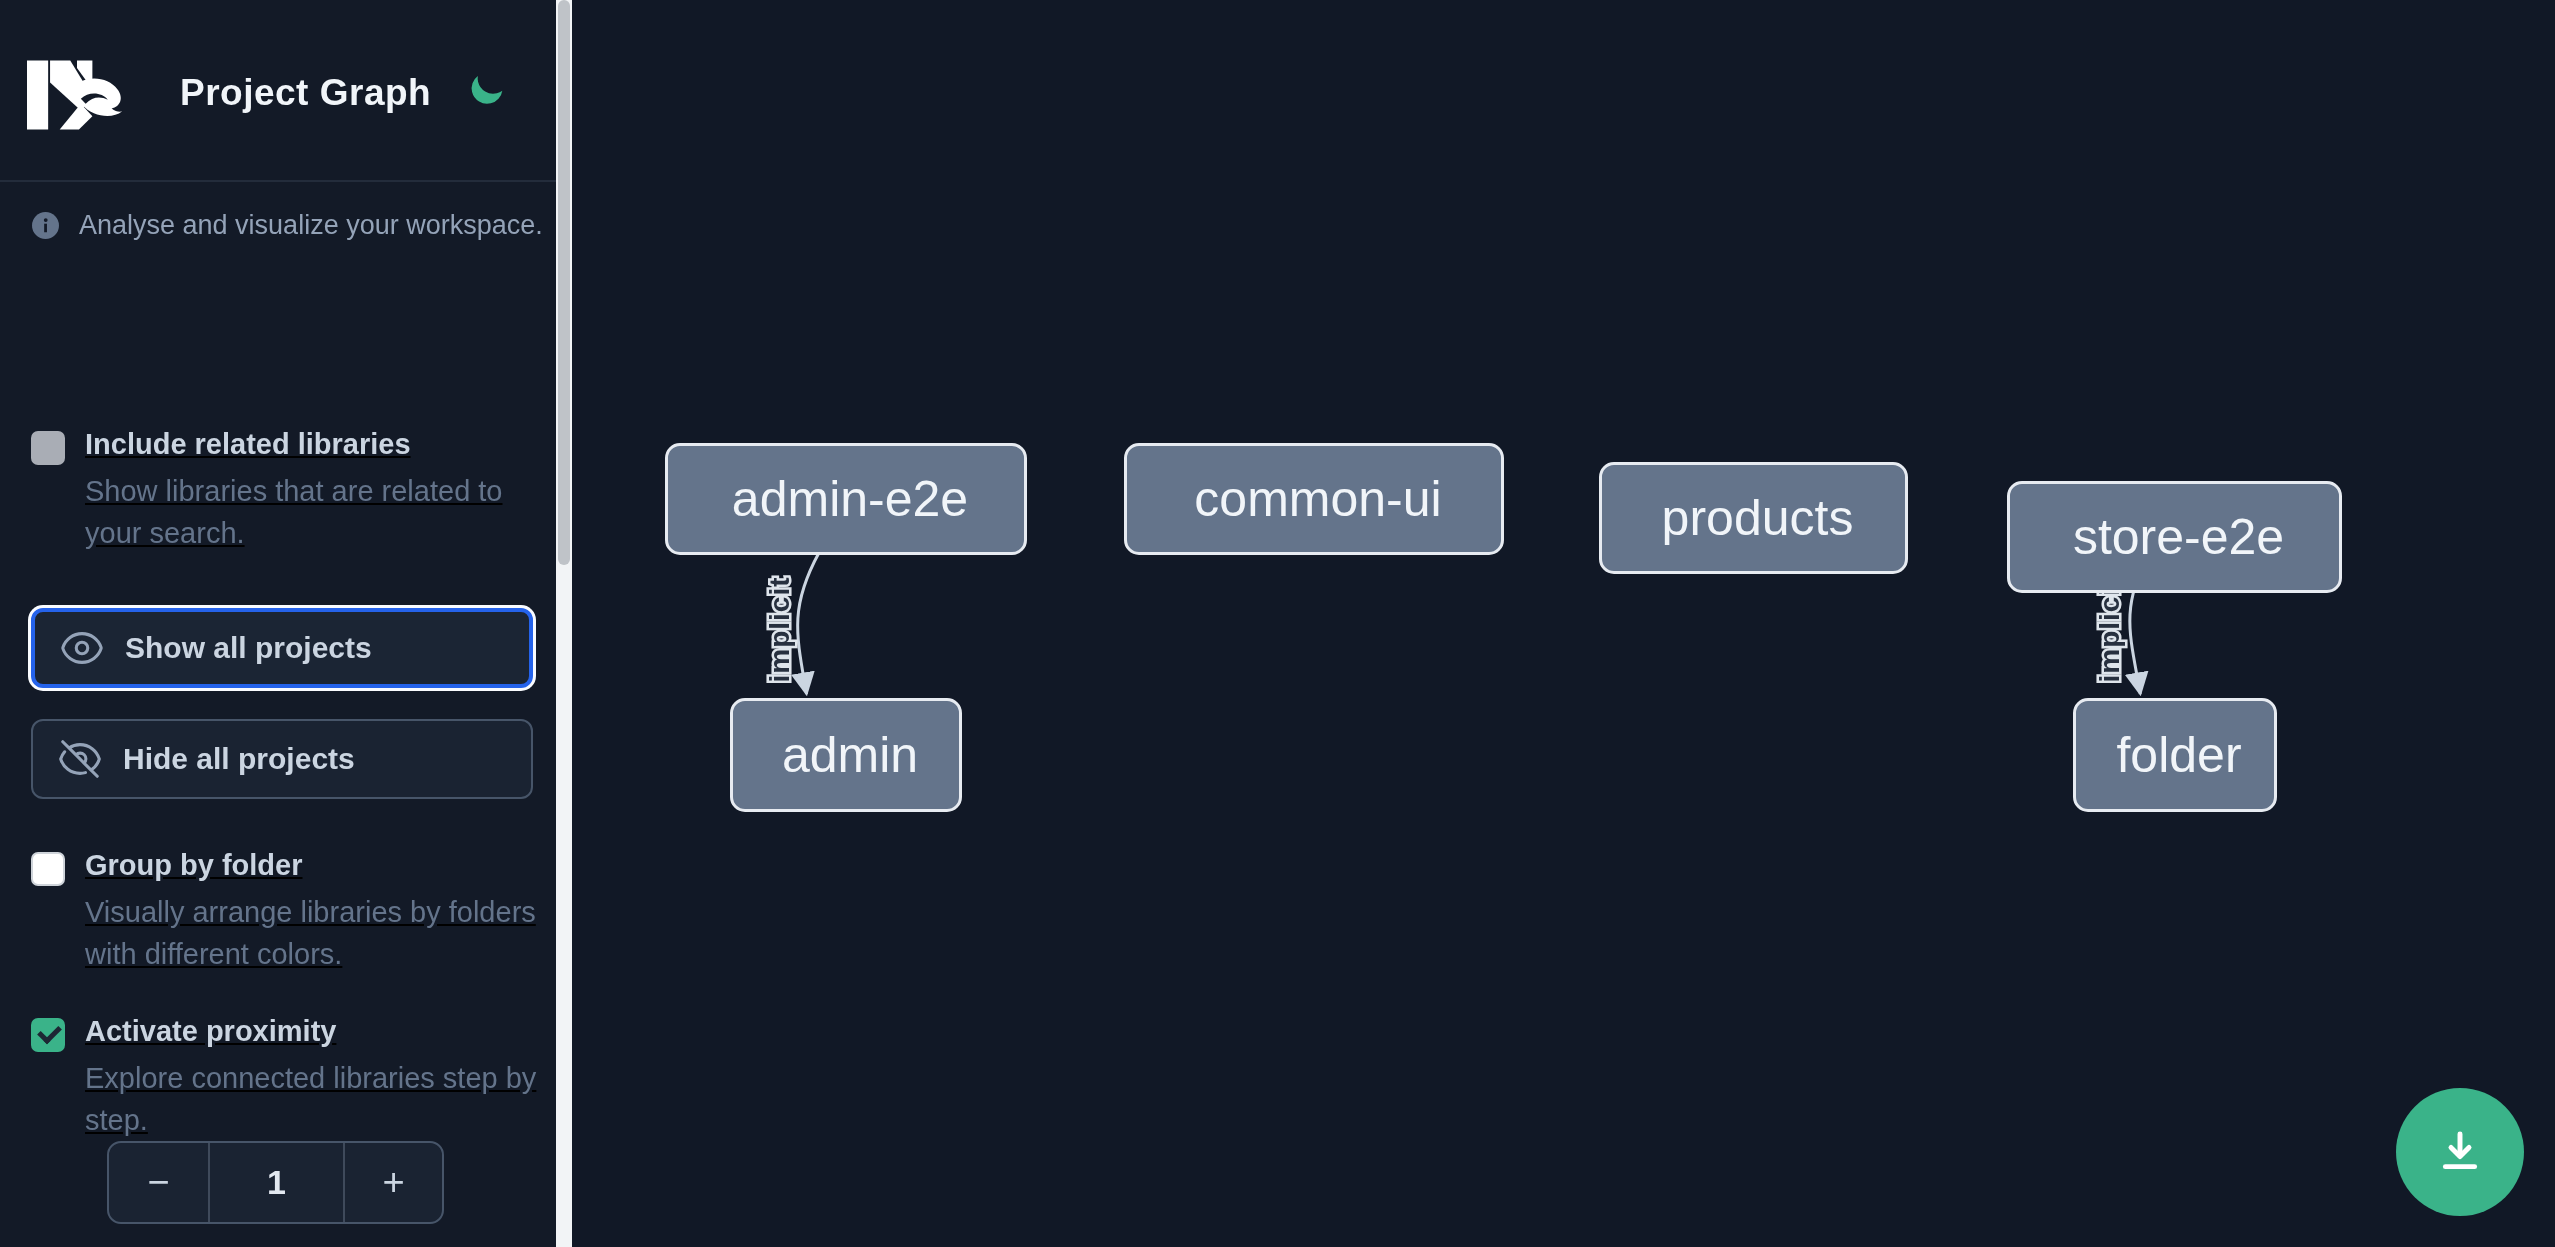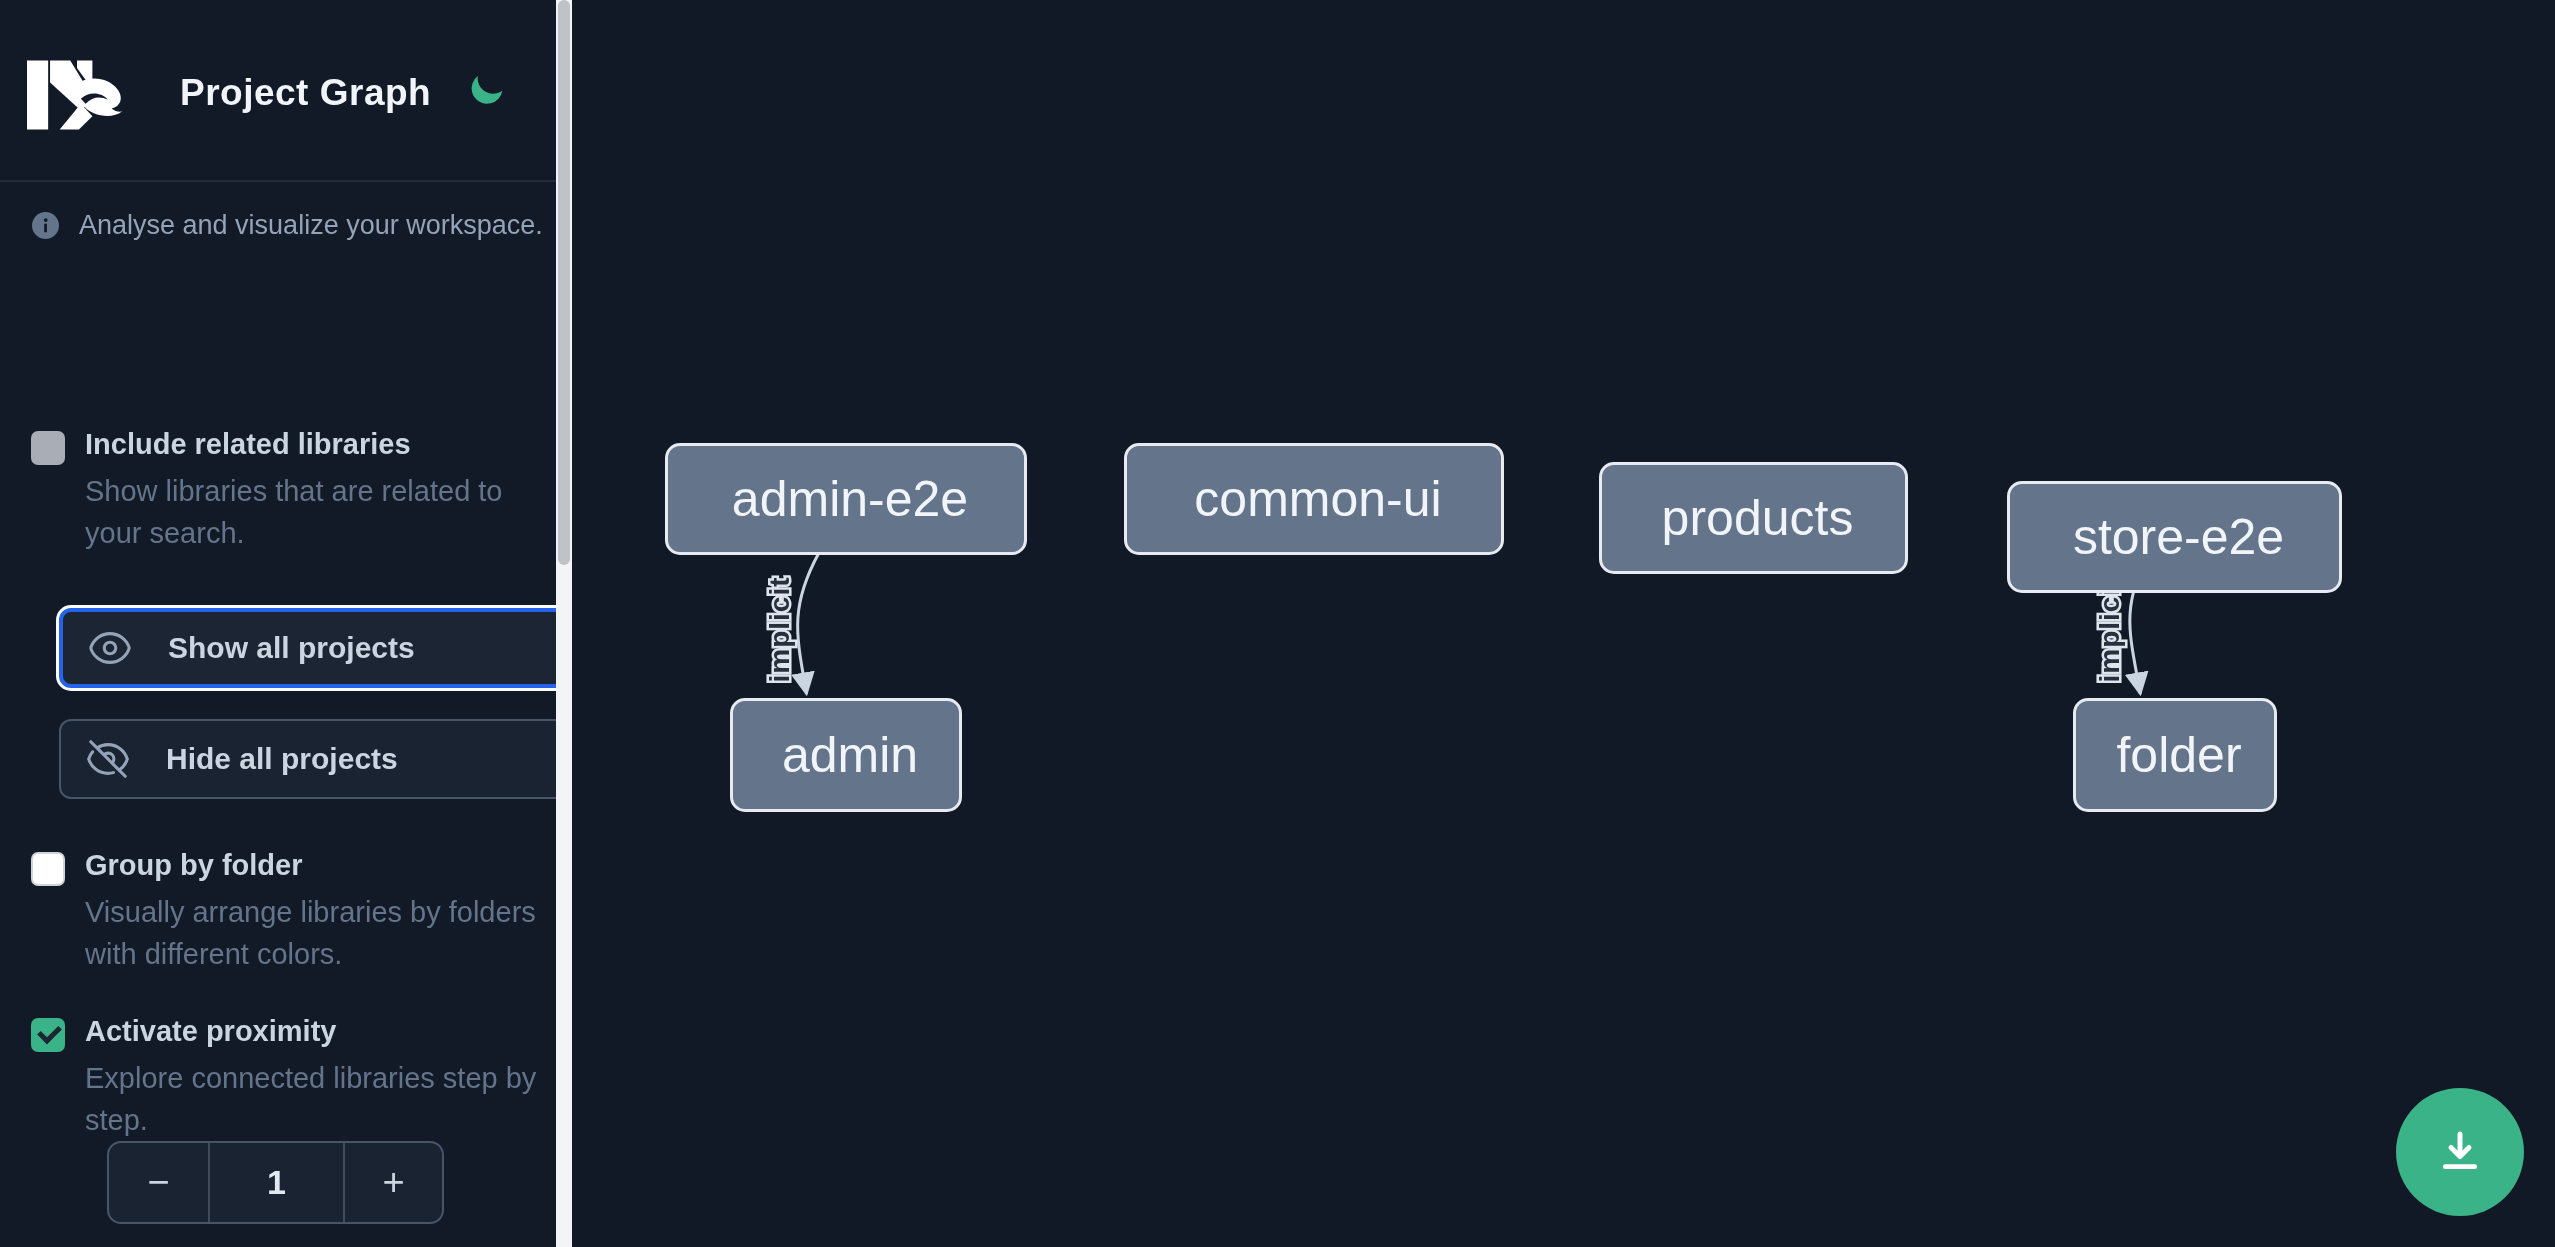--- a/index.html
+++ b/index.html
@@ -16,30 +16,30 @@
   .theme-btn{position:absolute;left:464px;top:68px;width:44px;height:44px;background:none;border:none;cursor:pointer;padding:0;}
 
   .info-row{position:absolute;left:32px;top:210px;display:flex;align-items:center;gap:20px;}
   .info-text{color:#94a3b8;font-size:27px;}
 
   .search-box{position:absolute;left:30px;top:320px;width:490px;height:78px;background:#1d2634;border-radius:10px;display:flex;align-items:stretch;overflow:hidden;}
   .search-icon-cell{width:64px;background:#19222f;border-right:2px solid #2b3648;display:flex;align-items:center;justify-content:center;flex:none;}
   .search-input{flex:1;background:transparent;border:none;outline:none;color:#cbd5e1;font-size:30px;padding:0 22px;font-family:"Liberation Sans",sans-serif;}
   .search-input::placeholder{color:#64748b;opacity:1;}
 
-  .cb-row{position:absolute;left:31px;width:495px;}
+  .cb-row{position:absolute;left:31px;width:495px;text-decoration:underline;}
   .cb{position:absolute;left:0;top:10px;width:34px;height:34px;border-radius:7px;}
   .cb-disabled{background:#a9adb5;}
   .cb-white{background:#ffffff;border:2px solid #cfd4da;}
   .cb-checked{background:#3ab389;position:absolute;}
   .cb-checked::after{content:"";position:absolute;left:8px;top:7px;width:16px;height:9px;border-left:5px solid #1d2734;border-bottom:5px solid #1d2734;transform:rotate(-45deg);}
   .cb-label{margin-left:54px;color:#cbd5e1;font-size:29px;font-weight:700;line-height:1.2;padding-top:6px;}
   .cb-desc{margin-left:54px;margin-top:8px;color:#64748b;font-size:29px;line-height:1.45;width:470px;}
 
-  .side-btn{position:absolute;left:31px;width:541px;height:80px;border-radius:12px;background:#1a2332;border:2px solid #475569;display:flex;align-items:center;gap:35px;padding:0 24px;cursor:pointer;margin-left:28px;}
+  .side-btn{position:absolute;left:31px;width:502px;height:80px;border-radius:12px;background:#1a2332;border:2px solid #475569;display:flex;align-items:center;gap:20px;padding:0 24px;cursor:pointer;}
   .side-btn .btn-label{color:#cbd5e1;font-size:30px;font-weight:700;}
   .side-btn.focused{border:4px solid #2563eb;box-shadow:0 0 0 3px #fafcff;background:#1b2534;}
 
   .stepper{position:absolute;left:107px;top:1141px;width:337px;height:83px;border:2px solid #475569;border-radius:14px;background:#1a2332;display:flex;overflow:hidden;}
   .step-btn{flex:none;display:flex;align-items:center;justify-content:center;color:#cbd5e1;font-size:38px;background:transparent;border:none;cursor:pointer;font-family:"Liberation Sans",sans-serif;}
   .step-dec{width:99px;}
   .step-val{width:137px;border-left:2px solid #3f4a5b;border-right:2px solid #3f4a5b;display:flex;align-items:center;justify-content:center;color:#e2e8f0;font-size:34px;font-weight:600;}
   .step-inc{width:97px;}
 
   

